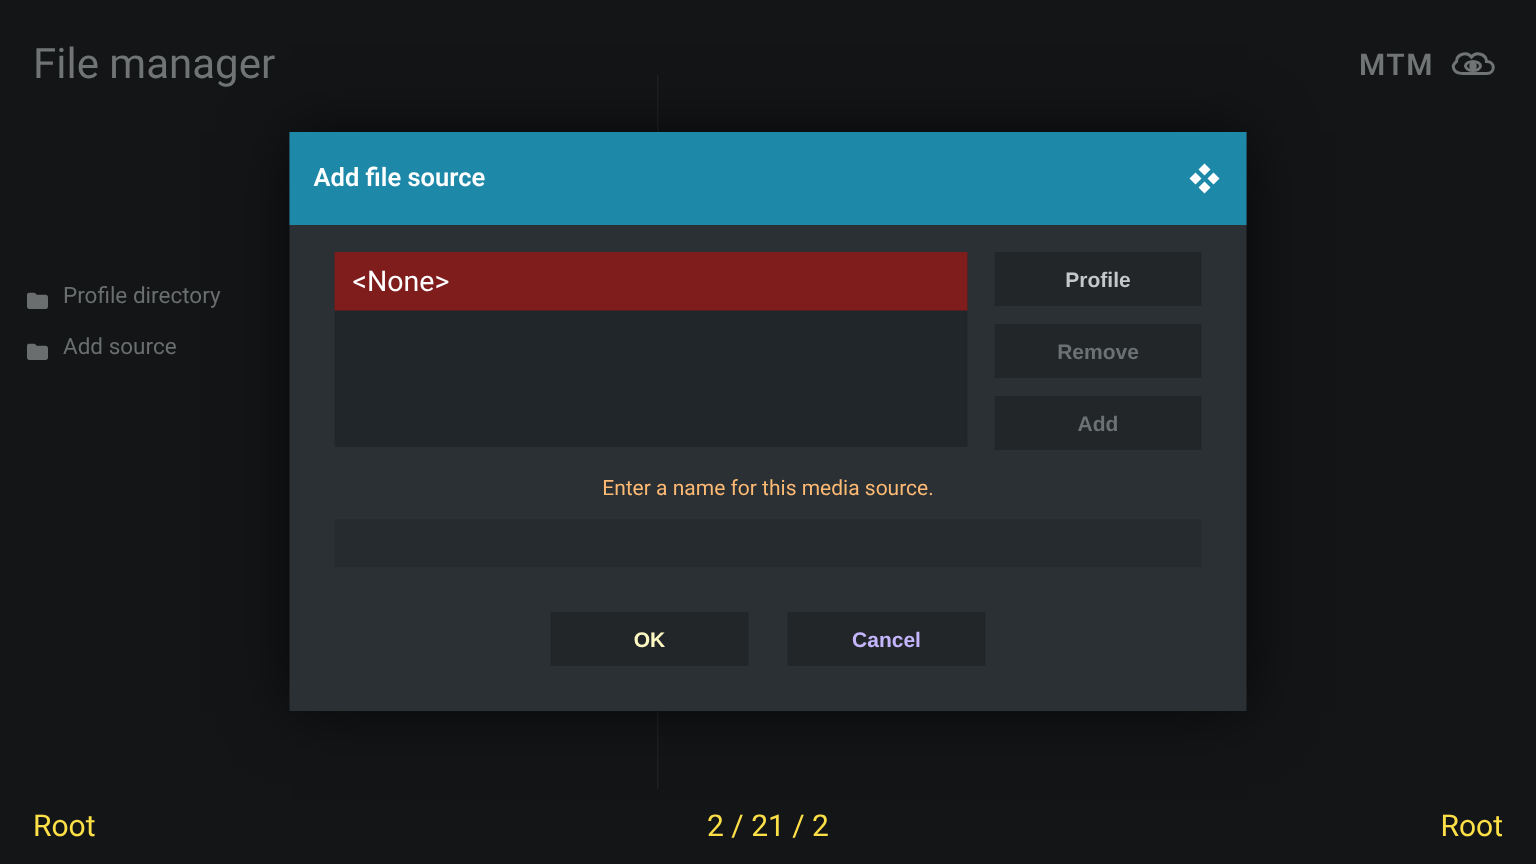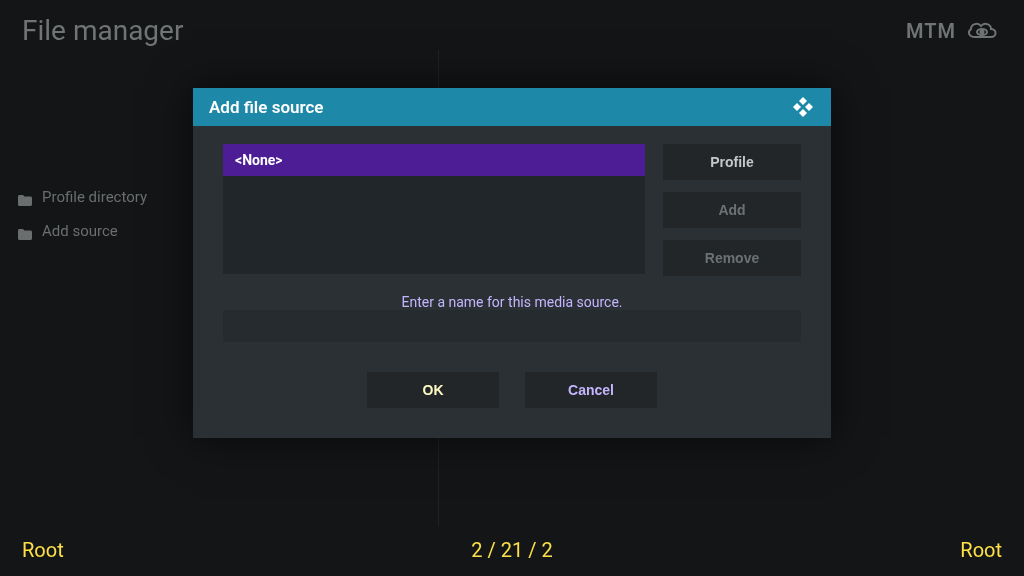--- a/index.html
+++ b/index.html
@@ -10,21 +10,21 @@
       font-family: -apple-system, BlinkMacSystemFont, "Segoe UI", Roboto, sans-serif;
       color: #b8b8b8;
       overflow: hidden;
       position: relative;
     }
     
     .header {
       display: flex;
       justify-content: space-between;
       align-items: center;
-      padding: 14px 24px 10px 22px;
+      padding: 26px 24px 10px 22px;
       gap: 14px;
     }
     .header-title {
       font-size: 28px;
       color: #707474;
       font-weight: 400;
     }
     .header-right {
       display: flex;
       align-items: center;
@@ -71,21 +71,21 @@
       top: 88px;
       width: 638px;
       background: #2a3034;
       box-shadow: 0 0 40px rgba(0,0,0,0.6);
     }
     .modal-header {
       background: #1e88a8;
       display: flex;
       justify-content: space-between;
       align-items: center;
-      padding: 7px 16px;
+      padding: 19px 16px;
     }
     .modal-title {
       color: #fff;
       font-size: 17px;
       font-weight: 600;
     }
     .kodi-icon {
       width: 24px;
       height: 24px;
     }
@@ -101,25 +101,24 @@
     .paths-row {
       display: flex;
       gap: 18px;
     }
     .paths-list {
       flex: 1;
       background: #20262a;
       height: 130px;
     }
     .path-selected {
-      background: #4c1d95;
+      background: #7f1d1d;
       color: #fff;
       padding: 8px 12px;
-      font-size: 14px;
-      font-weight: bold;
+      font-size: 19px;
     }
     .side-buttons {
       display: flex;
       flex-direction: column;
       gap: 12px;
       width: 138px;
     }
     .side-btn {
       background: #222629;
       color: #c5c8c9;
@@ -129,22 +128,23 @@
       padding: 10px 0;
       cursor: pointer;
       border: none;
     }
     .side-btn.dim {
       color: #6c7274;
     }
     .name-label {
       text-align: center;
       font-size: 14px;
-      color: #c4b5fd;
+      color: #fdba74;
       margin-top: 18px;
+      margin-bottom: 12px;
     }
     .name-input {
       width: 100%;
       background: #252b2f;
       border: none;
       height: 32px;
       color: #fff;
       padding: 0 10px;
       font-size: 14px;
     }
@@ -244,22 +244,22 @@
         </svg>
       </span>
     </div>
     <div class="modal-body">
       <div class="paths-row">
         <div class="paths-list">
           <div class="path-selected">&lt;None&gt;</div>
         </div>
         <div class="side-buttons">
           <button class="side-btn">Profile</button>
+          <button class="side-btn dim">Remove</button>
           <button class="side-btn dim">Add</button>
-          <button class="side-btn dim">Remove</button>
         </div>
       </div>
       <div class="name-label">Enter a name for this media source.</div>
       <input class="name-input" value="" style="">
       <div class="bottom-buttons">
         <button class="bottom-btn dim">OK</button>
         <button class="bottom-btn">Cancel</button>
       </div>
     </div>
   </div>

